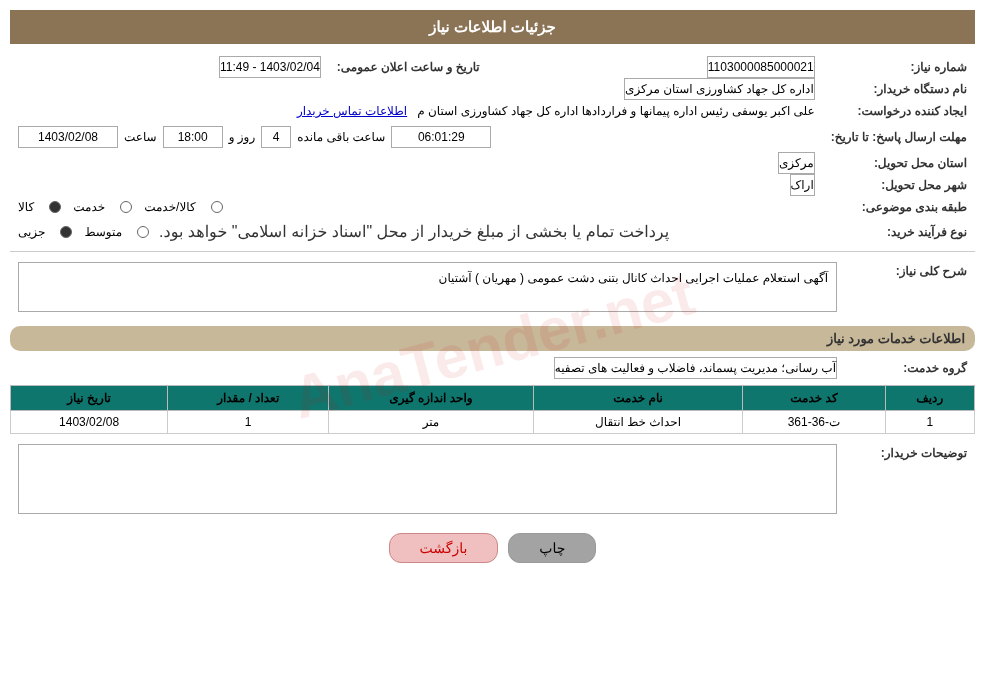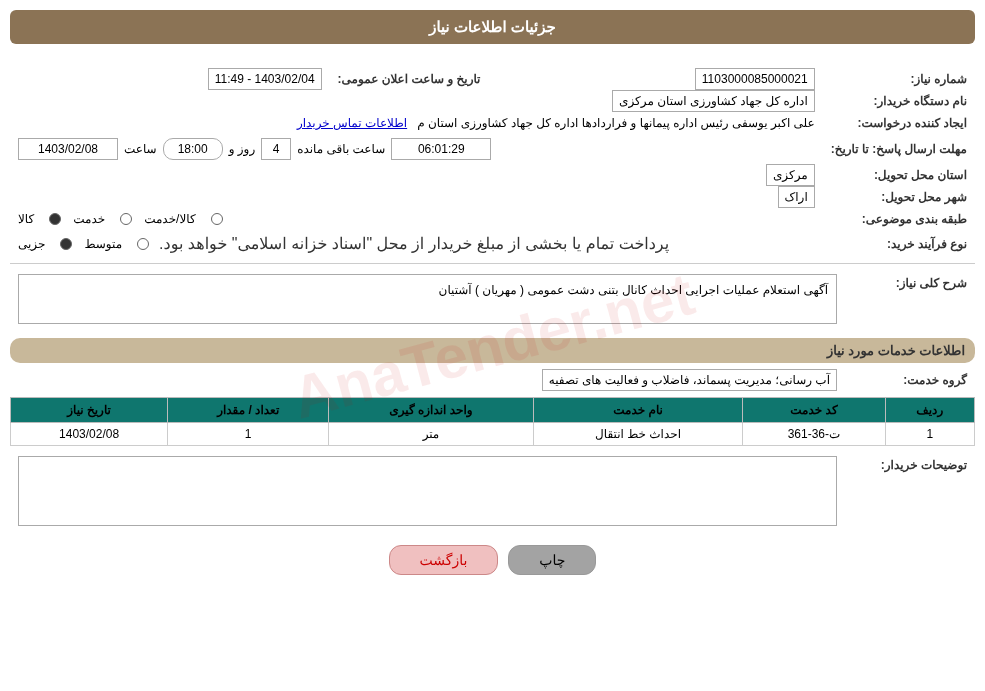--- a/index.html
+++ b/index.html
@@ -16,22 +16,22 @@
       margin: 0 auto;
       padding: 10px;
     }
     .header-bar {
       background: #8B7355;
       color: #fff;
       text-align: center;
       padding: 8px 15px;
       font-size: 15px;
       font-weight: bold;
-      margin-bottom: 24px;
-      border-radius: 6px;
+      margin-bottom: 12px;
+      border-radius: 0;
     }
     .section-title {
       background: #c8b89a;
       color: #333;
       text-align: right;
       padding: 5px 10px;
       font-size: 13px;
       font-weight: bold;
       margin: 10px 0 6px 0;
       border-radius: 10px;
@@ -52,21 +52,21 @@
       text-align: right;
       width: 130px;
       font-weight: bold;
     }
     .value-cell {
       text-align: right;
     }
     .input-box {
       border: 1px solid #aaa;
       background: #fff;
-      padding: 3px 6px;
+      padding: 3px 0;
       font-size: 12px;
       font-family: Tahoma, Arial, sans-serif;
       direction: rtl;
       min-width: 120px;
     }
     .input-wide {
       width: 320px;
     }
     .input-medium {
       width: 220px;
@@ -225,21 +225,21 @@
     </tr>
 
     <tr>
       <td class="label-cell">مهلت ارسال پاسخ: تا تاریخ:</td>
       <td class="value-cell" colspan="3">
         <div class="inline-row" style="flex-direction:row; gap:6px; align-items:center; justify-content:flex-end;">
           <span class="input-box" style="min-width:100px;text-align:center;">06:01:29</span>
           <span>ساعت باقی مانده</span>
           <span class="input-box" style="min-width:30px;text-align:center;">4</span>
           <span>روز و</span>
-          <span class="input-box" style="min-width:60px;text-align:center;border-radius:10px;">18:00</span>
+          <span class="input-box" style="min-width:60px;text-align:center;">18:00</span>
           <span>ساعت</span>
           <span class="input-box" style="min-width:100px;text-align:center;">1403/02/08</span>
         </div>
       </td>
     </tr>
 
     <tr>
       <td class="label-cell">استان محل تحویل:</td>
       <td class="value-cell">
         <span class="input-box input-medium">مرکزی</span>

